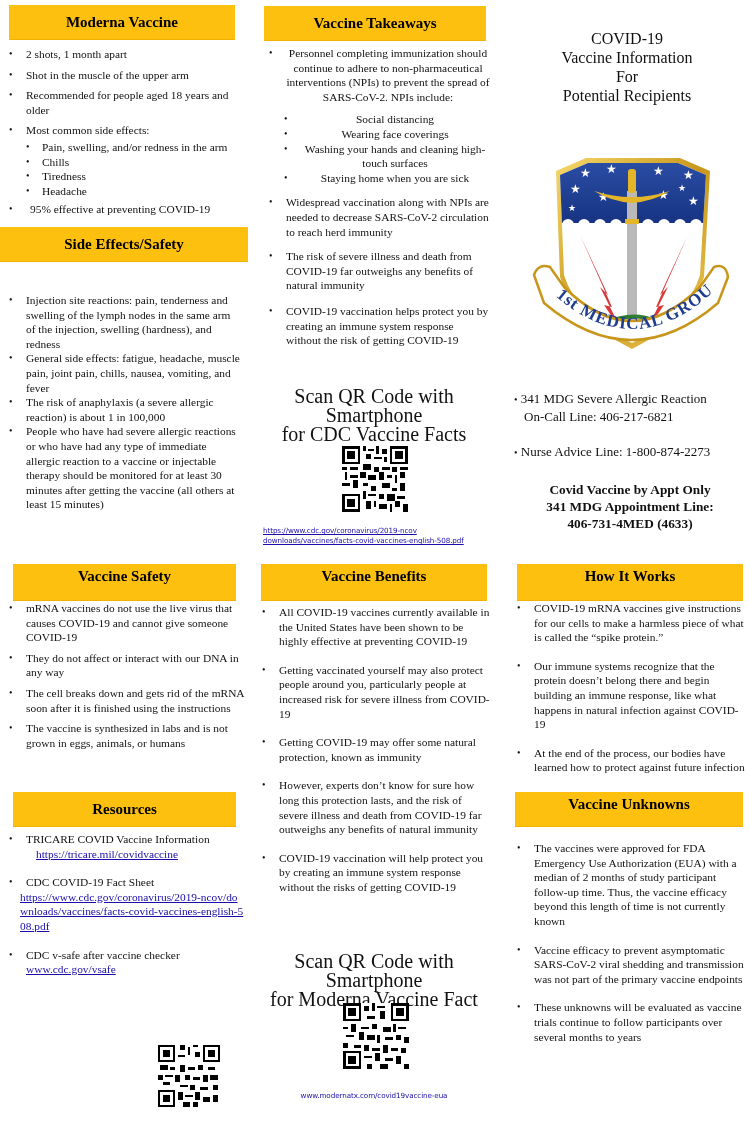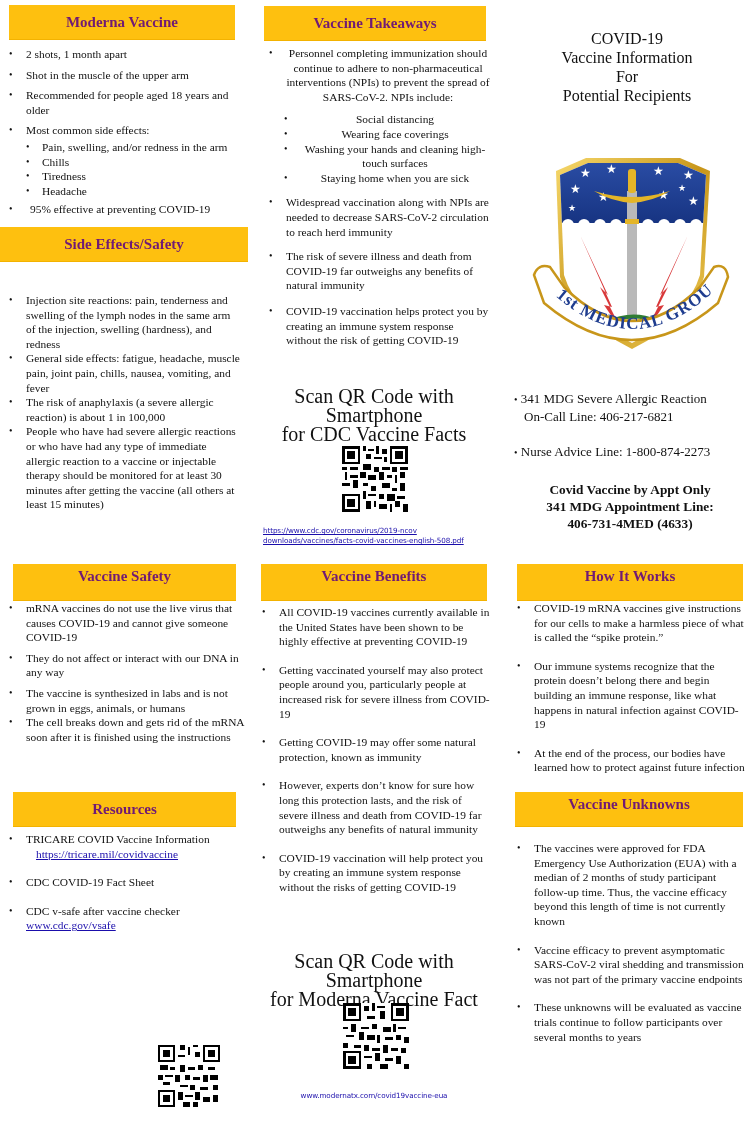--- a/index.html
+++ b/index.html
@@ -1,20 +1,20 @@
 <!DOCTYPE html>
 <html><head>
 <meta charset="utf-8">
 <style>
   html, body { margin:0; padding:0; background:#ffffff; }
   body { width:750px; height:1125px; position:relative; overflow:hidden;
          font-family:"Liberation Serif", "DejaVu Serif", serif; color:#111; }
   .abs { position:absolute; }
   .hdr { position:absolute; background:#fec00f; height:34px; display:flex; align-items:center; justify-content:center;
-         font-weight:bold; font-size:15px; color:#701a75; box-shadow:0 1px 0 #f3b200; }
+         font-weight:bold; font-size:15px; color:#000000; box-shadow:0 1px 0 #f3b200; }
   .hdr.low { height:36px; align-items:flex-start; padding-top:4px; box-sizing:border-box; }
   ul.bl { position:absolute; margin:0; padding:0; list-style:none; font-size:11.4px; line-height:14.6px; }
   ul.bl > li { position:relative; padding-left:22px; }
   ul.bl > li::before { content:"\2022"; position:absolute; left:5px; top:0; font-size:10px; }
   ul.sub { margin:2px 0 0 0; padding:0; list-style:none; }
   ul.sub > li { position:relative; padding-left:22px; margin-bottom:0; }
   ul.sub > li::before { content:"\2022"; position:absolute; left:6px; top:0; font-size:10px; }
   a.lnk { color:#1a0dab; text-decoration:underline; }
   .sans-link { font-family:"DejaVu Sans", "Liberation Sans", sans-serif; font-size:7.2px; color:#1a0dab; text-decoration:underline; letter-spacing:-0.1px; }
   .qr { position:absolute; background:#fff; }
@@ -211,32 +211,32 @@
   <div>341 MDG Appointment Line:</div>
   <div>406-731-4MED (4633)</div>
 </div>
 
 <div class="hdr low" style="left:13px;top:564px;width:223px;">
   <span>Vaccine Safety</span>
 </div>
 <ul class="bl" style="left:4px;top:601px;width:240px;">
   <li style="margin-bottom:6px;"><span>mRNA vaccines do not use the live virus that causes COVID-19 and cannot give someone COVID-19</span></li>
   <li style="margin-bottom:6px;"><span>They do not affect or interact with our DNA in any way</span></li>
+  <li style="margin-bottom:6px;"><span>The cell breaks down and gets rid of the mRNA soon after it is finished using the instructions</span></li>
   <li><span>The vaccine is synthesized in labs and is not grown in eggs, animals, or humans</span></li>
-  <li style="margin-bottom:6px;"><span>The cell breaks down and gets rid of the mRNA soon after it is finished using the instructions</span></li>
 </ul>
 
 <div class="hdr" style="left:13px;top:792px;width:223px;align-items:center;">
   <span>Resources</span>
 </div>
 <ul class="bl" style="left:4px;top:832px;width:240px;">
   <li style="margin-bottom:14px;"><span>TRICARE COVID Vaccine Information</span><br>
     <a class="lnk" style="margin-left:10px;">https://tricare.mil/covidvaccine</a></li>
   <li style="margin-bottom:14px;"><span>CDC COVID-19 Fact Sheet</span><br>
-    </li>
+    <a class="lnk" style="display:block;margin-left:-6px;word-break:break-all;">https://www.cdc.gov/coronavirus/2019-ncov/downloads/vaccines/facts-covid-vaccines-english-508.pdf</a></li>
   <li><span>CDC v-safe after vaccine checker</span><br>
     <a class="lnk">www.cdc.gov/vsafe</a></li>
 </ul>
 <svg class="qr" style="left:158px;top:1045px;" width="62" height="62" viewBox="0 0 25 25" shape-rendering="crispEdges">
   <rect width="25" height="25" fill="#fff"></rect>
   <g fill="#000">
     <rect x="0" y="0" width="7" height="7"></rect>
       <rect x="1" y="1" width="5" height="5" fill="#fff"></rect>
       <rect x="2" y="2" width="3" height="3"></rect>
     <rect x="18" y="0" width="7" height="7"></rect>

